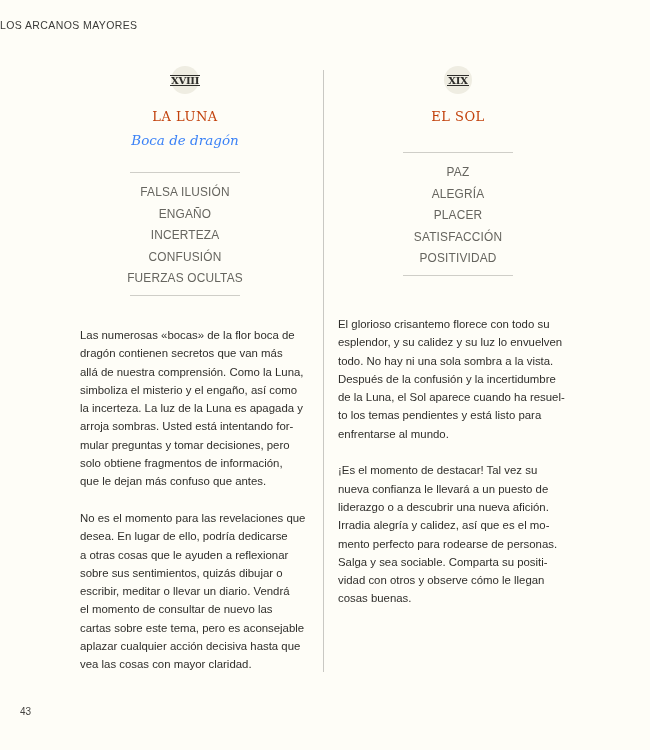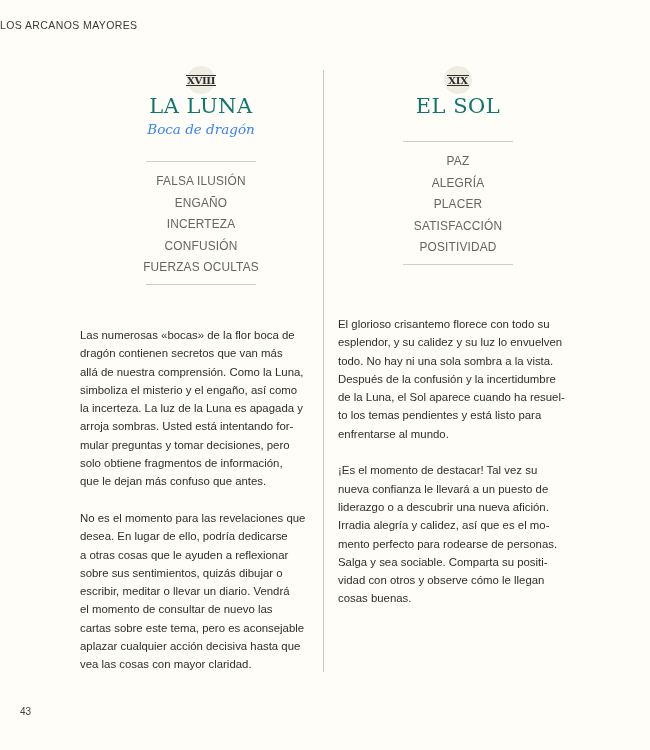--- a/index.html
+++ b/index.html
@@ -38,21 +38,21 @@
       top: 66px;
     }
     .col-left { left: 80px; width: 232px; }
     .col-right { left: 338px; width: 240px; }
 
     .header-block {
       position: absolute;
       top: 0;
       text-align: center;
     }
-    .col-left .header-block { left: 36px; width: 170px; }
+    .col-left .header-block { left: 20px; width: 170px; }
     .col-right .header-block { left: 10px; width: 220px; }
 
     .numeral-badge {
       width: 28px;
       height: 28px;
       border-radius: 50%;
       background: #efede2;
       margin: 0 auto;
       display: flex;
       align-items: center;
@@ -64,23 +64,24 @@
       font-weight: bold;
       color: #2e2d2a;
       line-height: 9px;
       border-top: 1.5px solid #2e2d2a;
       border-bottom: 1.5px solid #2e2d2a;
       padding: 0 1px;
       letter-spacing: -0.3px;
     }
     .card-title {
       font-family: "DejaVu Serif", serif;
-      font-size: 21px;
+      font-size: 13px;
       letter-spacing: 0.5px;
-      color: #0f766e;
+      color: #c2410c;
+      margin-top: 11px;
       line-height: 24px;
     }
     .card-subtitle {
       font-family: "DejaVu Serif", serif;
       font-style: italic;
       font-size: 13.5px;
       color: #3b82f6;
       margin-top: 2px;
       line-height: 18px;
     }

